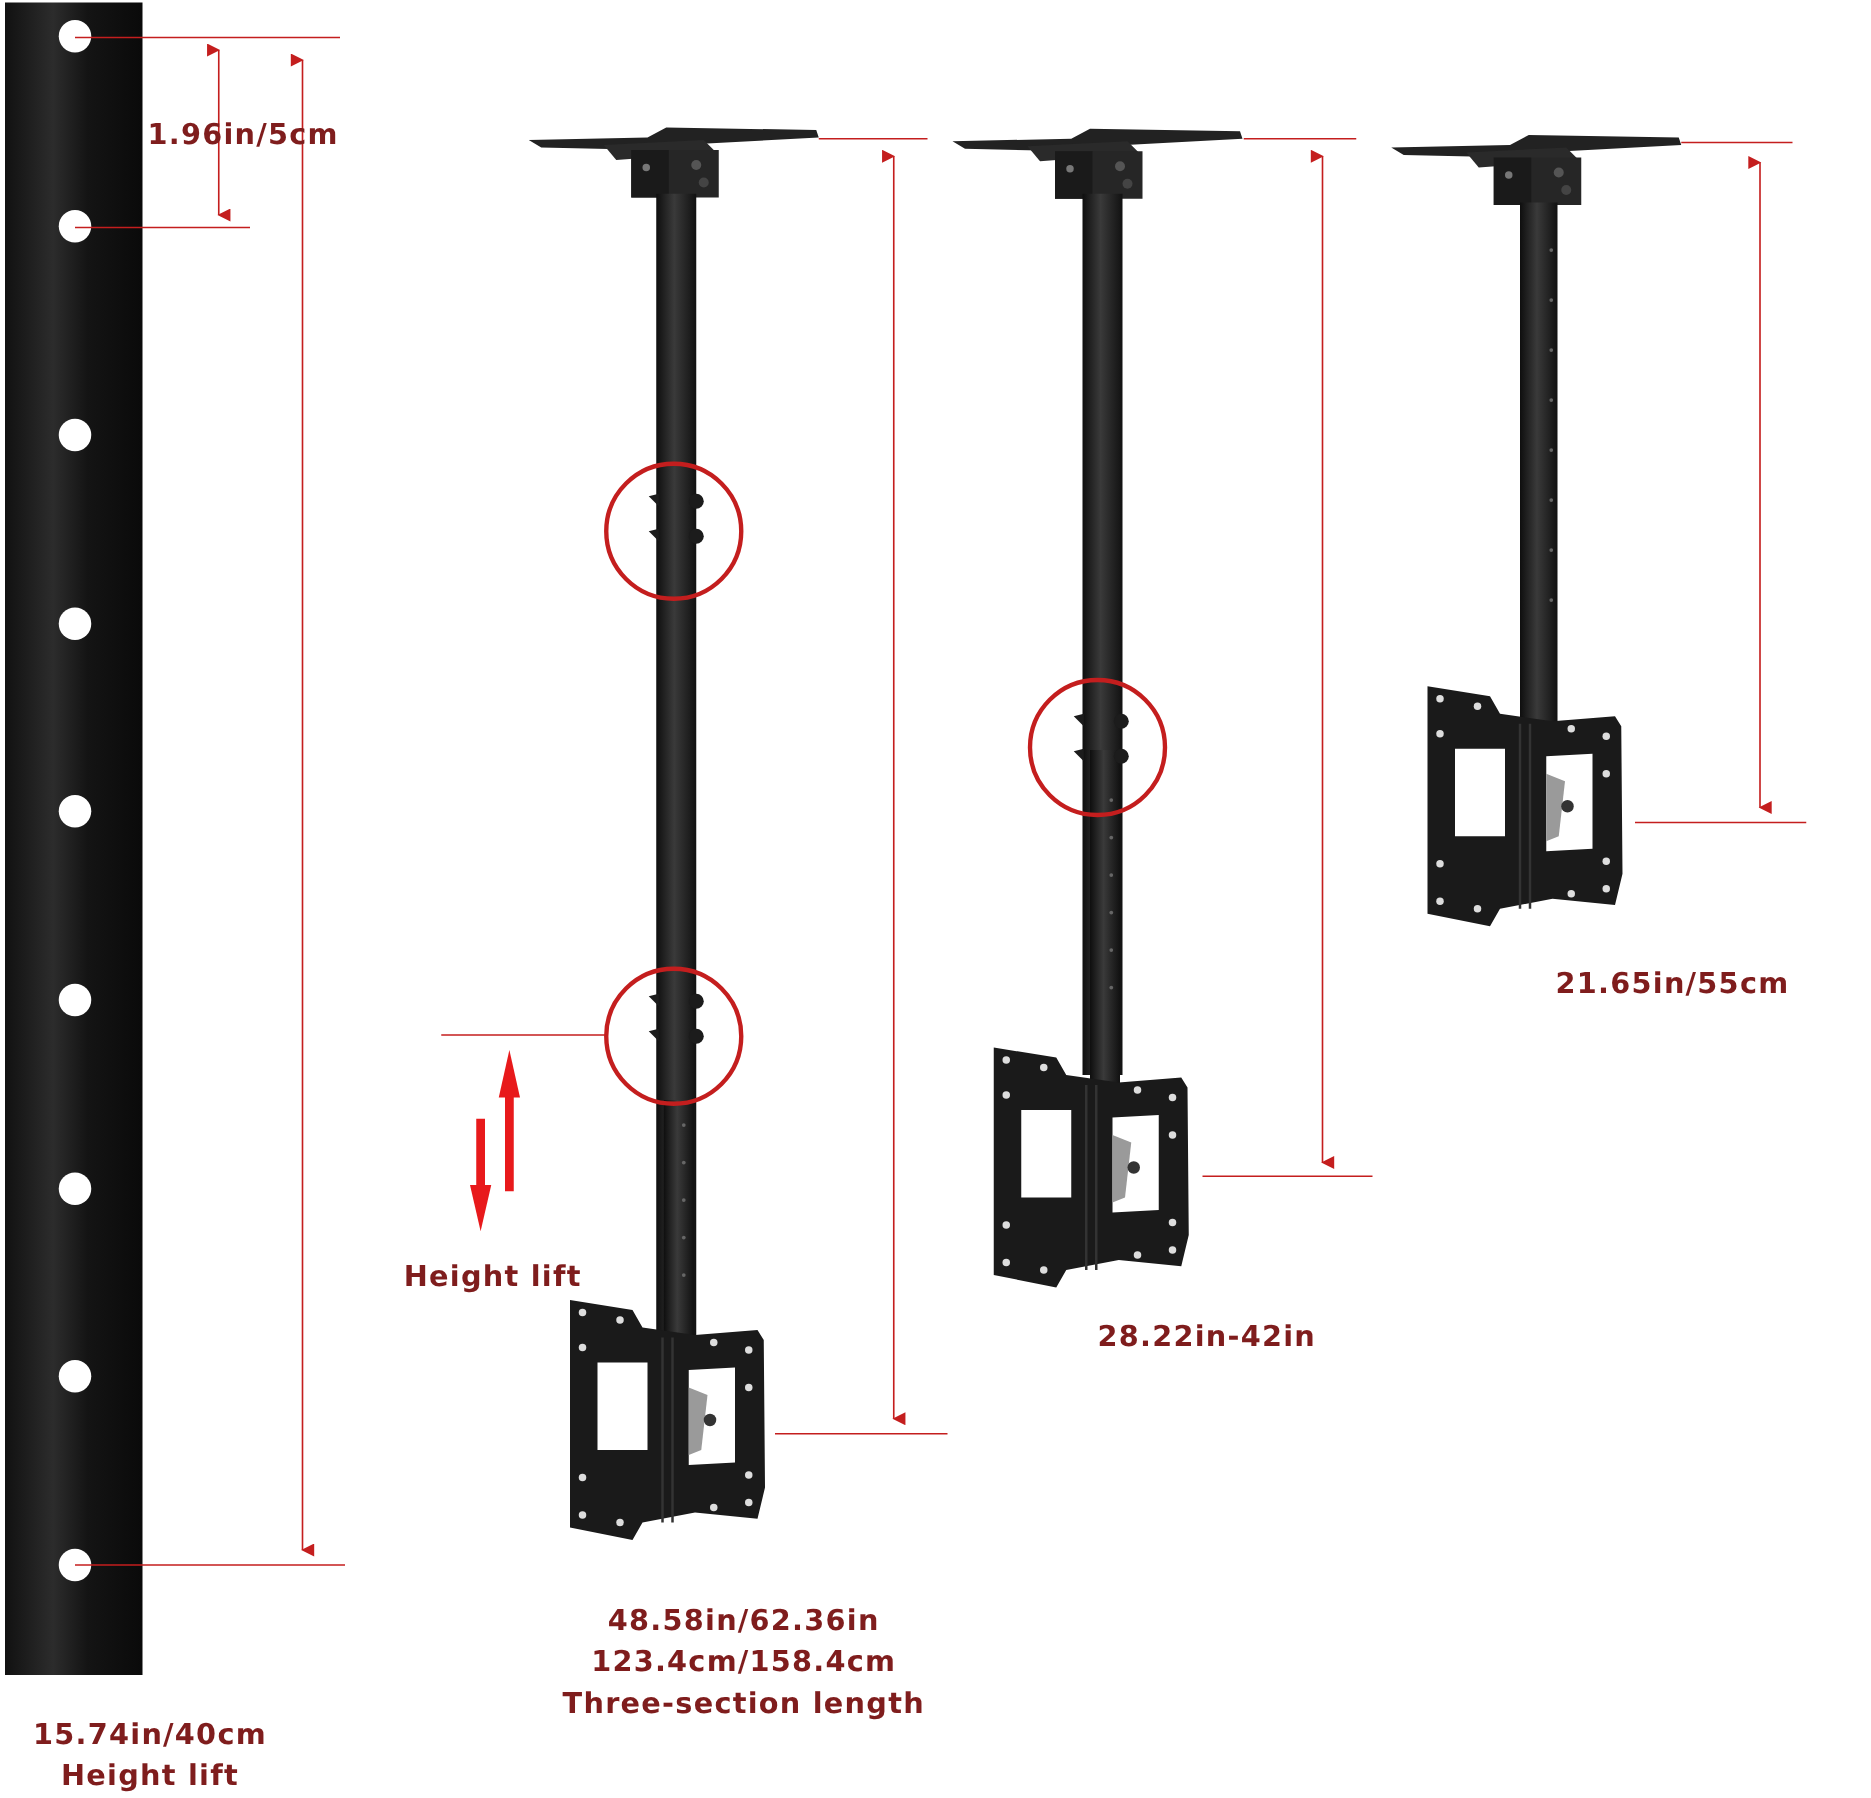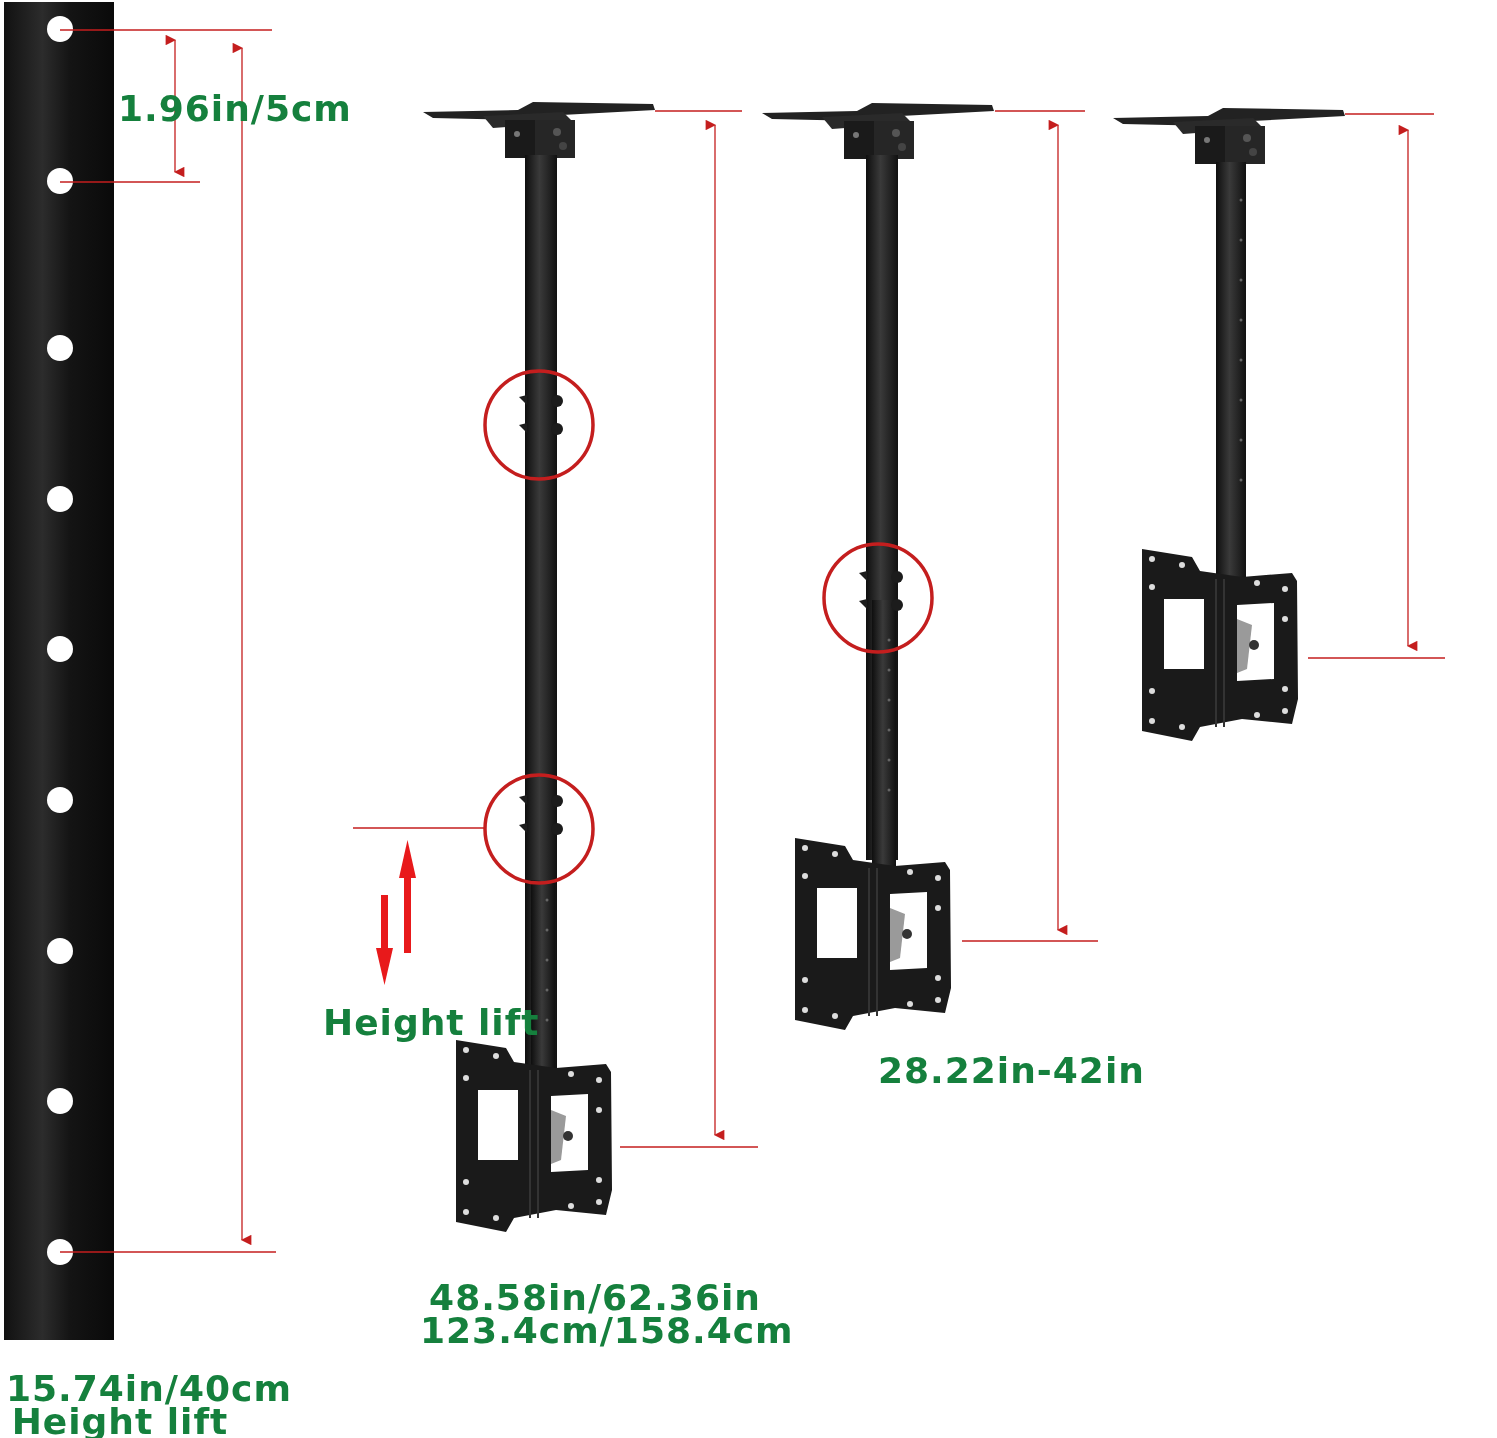--- a/index.html
+++ b/index.html
@@ -1,18 +1,18 @@
 <!DOCTYPE html>
 <html><head>
 <meta charset="utf-8">
 <style>
   html, body { margin: 0; padding: 0; background: #ffffff; }
   body { width: 1497px; height: 1438px; position: relative; overflow: hidden;
          font-family: "DejaVu Sans", sans-serif; }
-  .label { position: absolute; font-weight: bold; color: #15803d; font-size: 36px;
+  .label { position: absolute; font-weight: bold; color: #7f1d1d; font-size: 23px;
            letter-spacing: 1px; line-height: 33px; white-space: nowrap; }
   .center { text-align: center; }
   svg.art { position: absolute; left: 0; top: 0; }
 </style>
 </head>
 <body>
 
 <svg class="art" width="1497" height="1438" viewBox="0 0 1497 1438">
   <defs>
     <linearGradient id="poleGrad" x1="0" x2="1" y1="0" y2="0">
@@ -168,20 +168,22 @@
 <div class="label center" style="left:6px; top:1372px; width:228px;">
   <div>15.74in/40cm</div>
   <div>Height lift</div>
 </div>
 
 <div class="label" style="left:323px; top:1006px;">Height lift</div>
 
 <div class="label center" style="left:420px; top:1281px; width:350px;">
   <div>48.58in/62.36in</div>
   <div>123.4cm/158.4cm</div>
+  <div>Three-section length</div>
 </div>
 
 <div class="label" style="left:845px; top:1054px;margin-left:15px;">
   <div style="padding-left:18px;">28.22in-42in</div>
 </div>
 
 <div class="label center" style="left:1180px; top:771px; width:316px;">
+  <div>21.65in/55cm</div>
 </div>
 
 </body></html>

